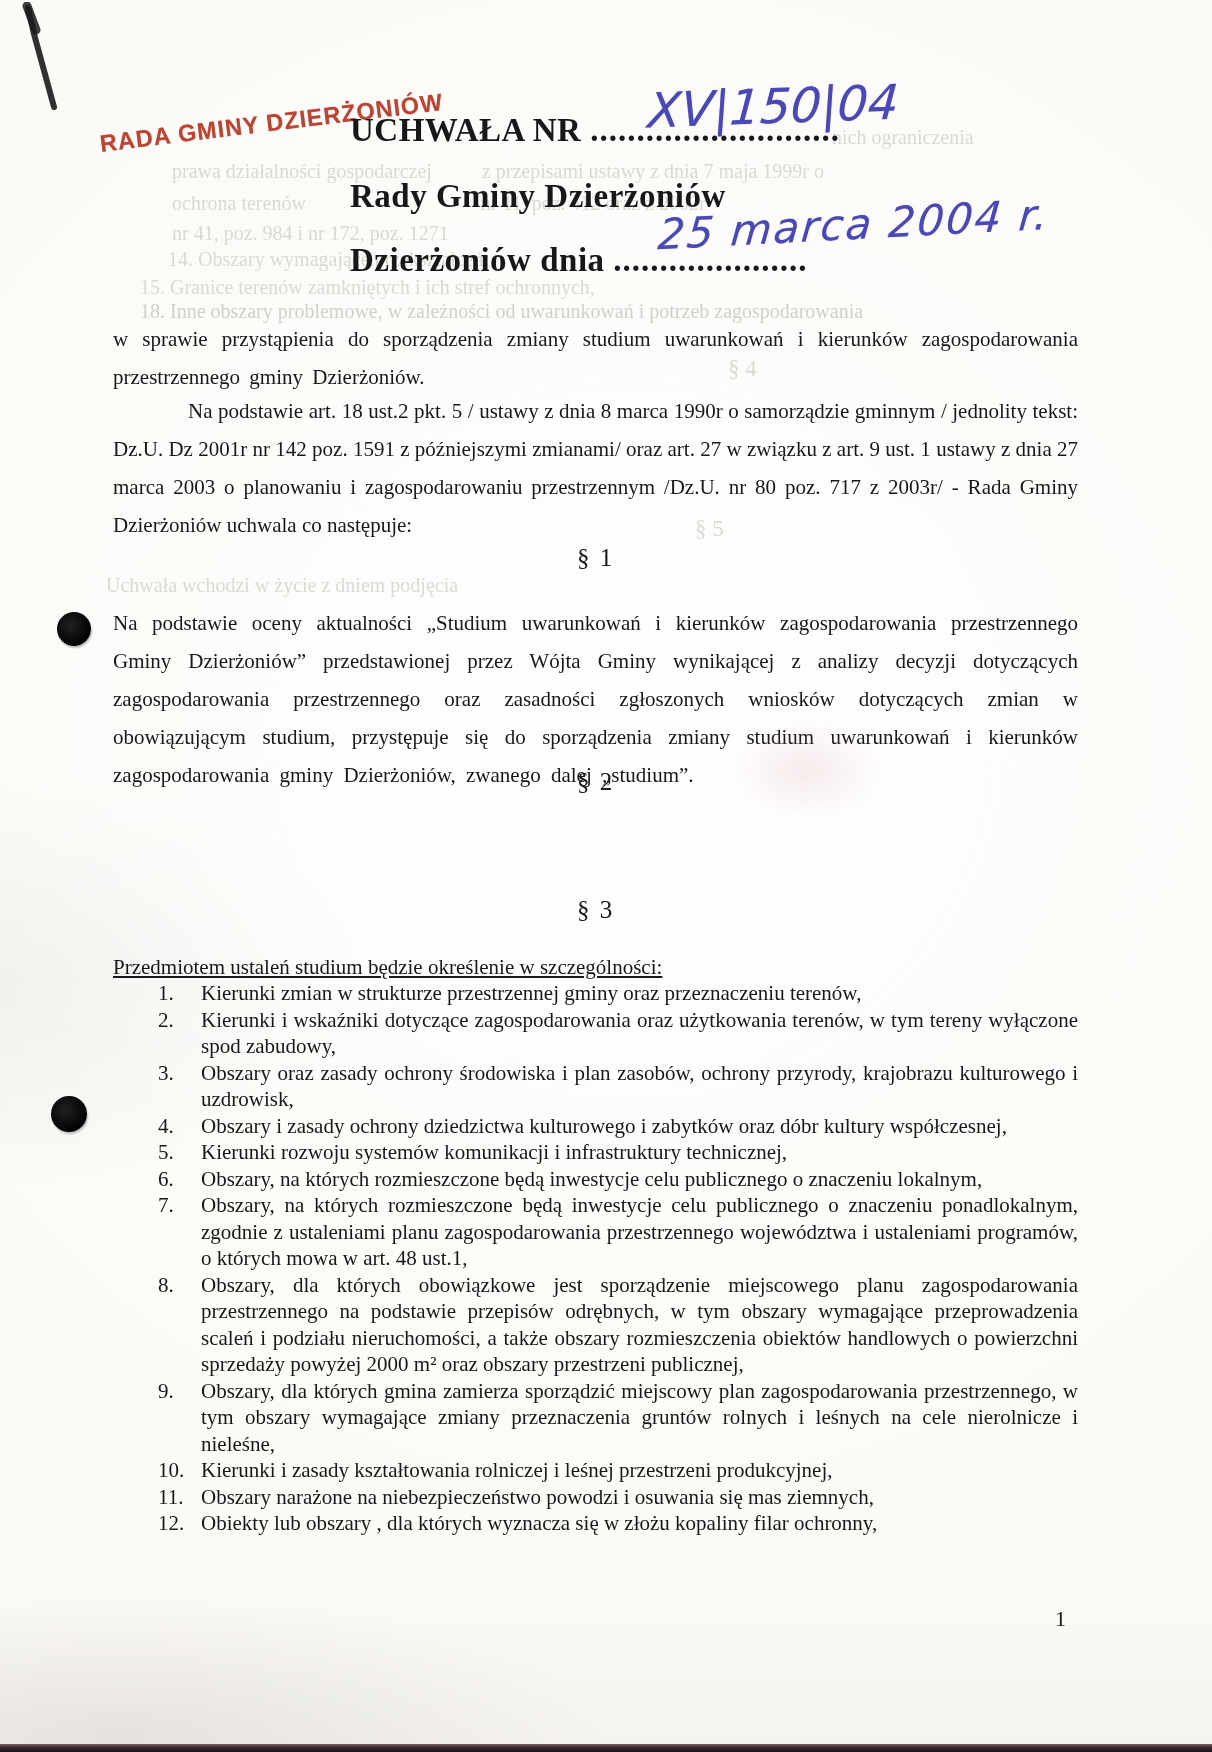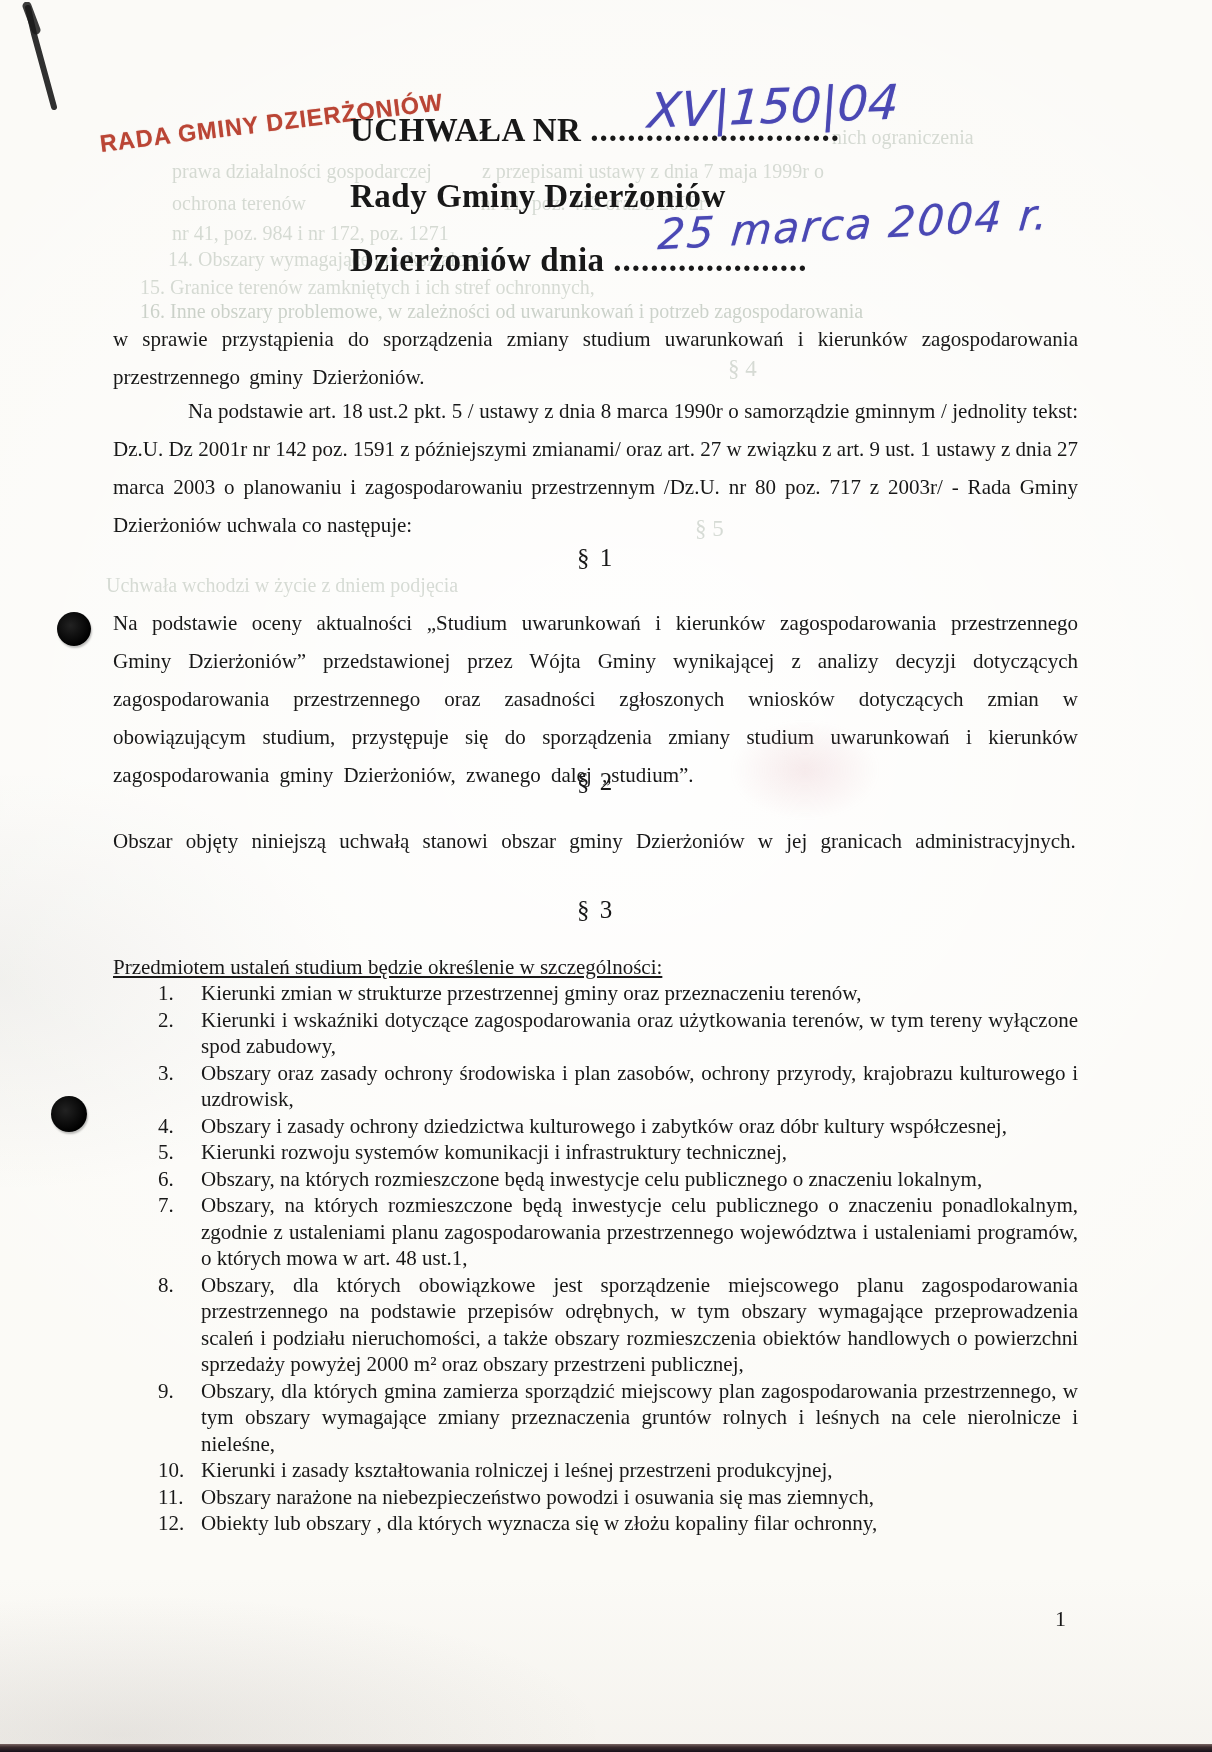--- a/index.html
+++ b/index.html
@@ -79,21 +79,21 @@
       <path d="M13 4 L22 28" stroke="#1a1a1a" stroke-width="9" fill="none" stroke-linecap="round" opacity="0.85"></path>
     </svg>
   </div>
 
   <div class="abs bleed" style="left:832px;top:126px;">nich ograniczenia</div>
   <div class="abs bleed" style="left:172px;top:160px;">prawa działalności gospodarczej          z przepisami ustawy z dnia 7 maja 1999r o</div>
   <div class="abs bleed" style="left:172px;top:192px;">ochrona terenów                                   nr 11, poz. 412 oraz z 2002r</div>
   <div class="abs bleed" style="left:172px;top:222px;">nr 41, poz. 984 i nr 172, poz. 1271</div>
   <div class="abs bleed" style="left:140px;top:248px;margin-left:28px;">14. Obszary wymagające przekształceń</div>
   <div class="abs bleed" style="left:140px;top:276px;">15. Granice terenów zamkniętych i ich stref ochronnych,</div>
-  <div class="abs bleed bleed-strong" style="left:140px;top:300px;">16. Inne obszary problemowe, w zależności od uwarunkowań i potrzeb zagospodarowania</div>
+  <div class="abs bleed bleed-strong" style="left:140px;top:300px;">18. Inne obszary problemowe, w zależności od uwarunkowań i potrzeb zagospodarowania</div>
 
   <div class="abs stamp" style="left:100px;top:130px;">RADA GMINY DZIERŻONIÓW</div>
 
   <div class="abs title" style="left:350px;top:112px;">
     <span>UCHWAŁA NR</span>
     <span class="dots">...........................</span>
   </div>
   <div class="abs hw" style="left:648px;top:78px;font-size:48px;transform:rotate(-2deg) skewX(-6deg);">XV|150|04</div>
 
   <div class="abs title" style="left:350px;top:178px;">Rady Gminy Dzierżoniów</div>
@@ -110,21 +110,20 @@
 
   <div class="abs body-text" style="left:113px;top:392px;width:965px;text-indent:75px;">Na podstawie art. 18 ust.2 pkt. 5 / ustawy z dnia 8 marca 1990r o samorządzie gminnym / jednolity tekst: Dz.U. Dz 2001r nr 142 poz. 1591 z późniejszymi zmianami/ oraz art. 27 w związku z art. 9 ust. 1 ustawy z dnia 27 marca 2003 o planowaniu i zagospodarowaniu przestrzennym /Dz.U. nr 80 poz. 717 z 2003r/ - Rada Gminy Dzierżoniów uchwala co następuje:</div>
 
   <div class="abs bleed" style="left:695px;top:516px;font-size:23px;">§ 5</div>
 
   <div class="abs sec-head" style="left:113px;top:544px;">§ 1</div>
   <div class="abs bleed" style="left:106px;top:574px;">Uchwała wchodzi w życie z dniem podjęcia</div>
   <div class="abs body-text" style="left:113px;top:604px;width:965px;word-spacing:5px;">Na podstawie oceny aktualności „Studium uwarunkowań i kierunków zagospodarowania przestrzennego Gminy Dzierżoniów” przedstawionej przez Wójta Gminy wynikającej z analizy decyzji dotyczących zagospodarowania przestrzennego oraz zasadności zgłoszonych wniosków dotyczących zmian w obowiązującym studium, przystępuje się do sporządzenia zmiany studium uwarunkowań i kierunków zagospodarowania gminy Dzierżoniów, zwanego dalej „studium”.</div>
 
   <div class="abs sec-head" style="left:113px;top:768px;">§ 2</div>
-  <div class="abs body-text" style="left:113px;top:822px;width:965px;word-spacing:8px;">Obszar objęty niniejszą uchwałą stanowi obszar gminy Dzierżoniów w jej granicach administracyjnych.</div>
 
   <div class="abs smudge" style="left:730px;top:720px;"></div>
 
   <div class="abs sec-head" style="left:113px;top:896px;">§ 3</div>
   <div class="abs body-text" style="left:113px;top:948px;width:965px;text-decoration:underline;">Przedmiotem ustaleń studium będzie określenie w szczególności:</div>
 
   <div class="abs list-wrap" style="left:113px;top:980px;width:965px;">
     <div class="li">
         <span class="num">1.</span>
         <span class="txt">Kierunki zmian w strukturze przestrzennej gminy oraz przeznaczeniu terenów,</span>

